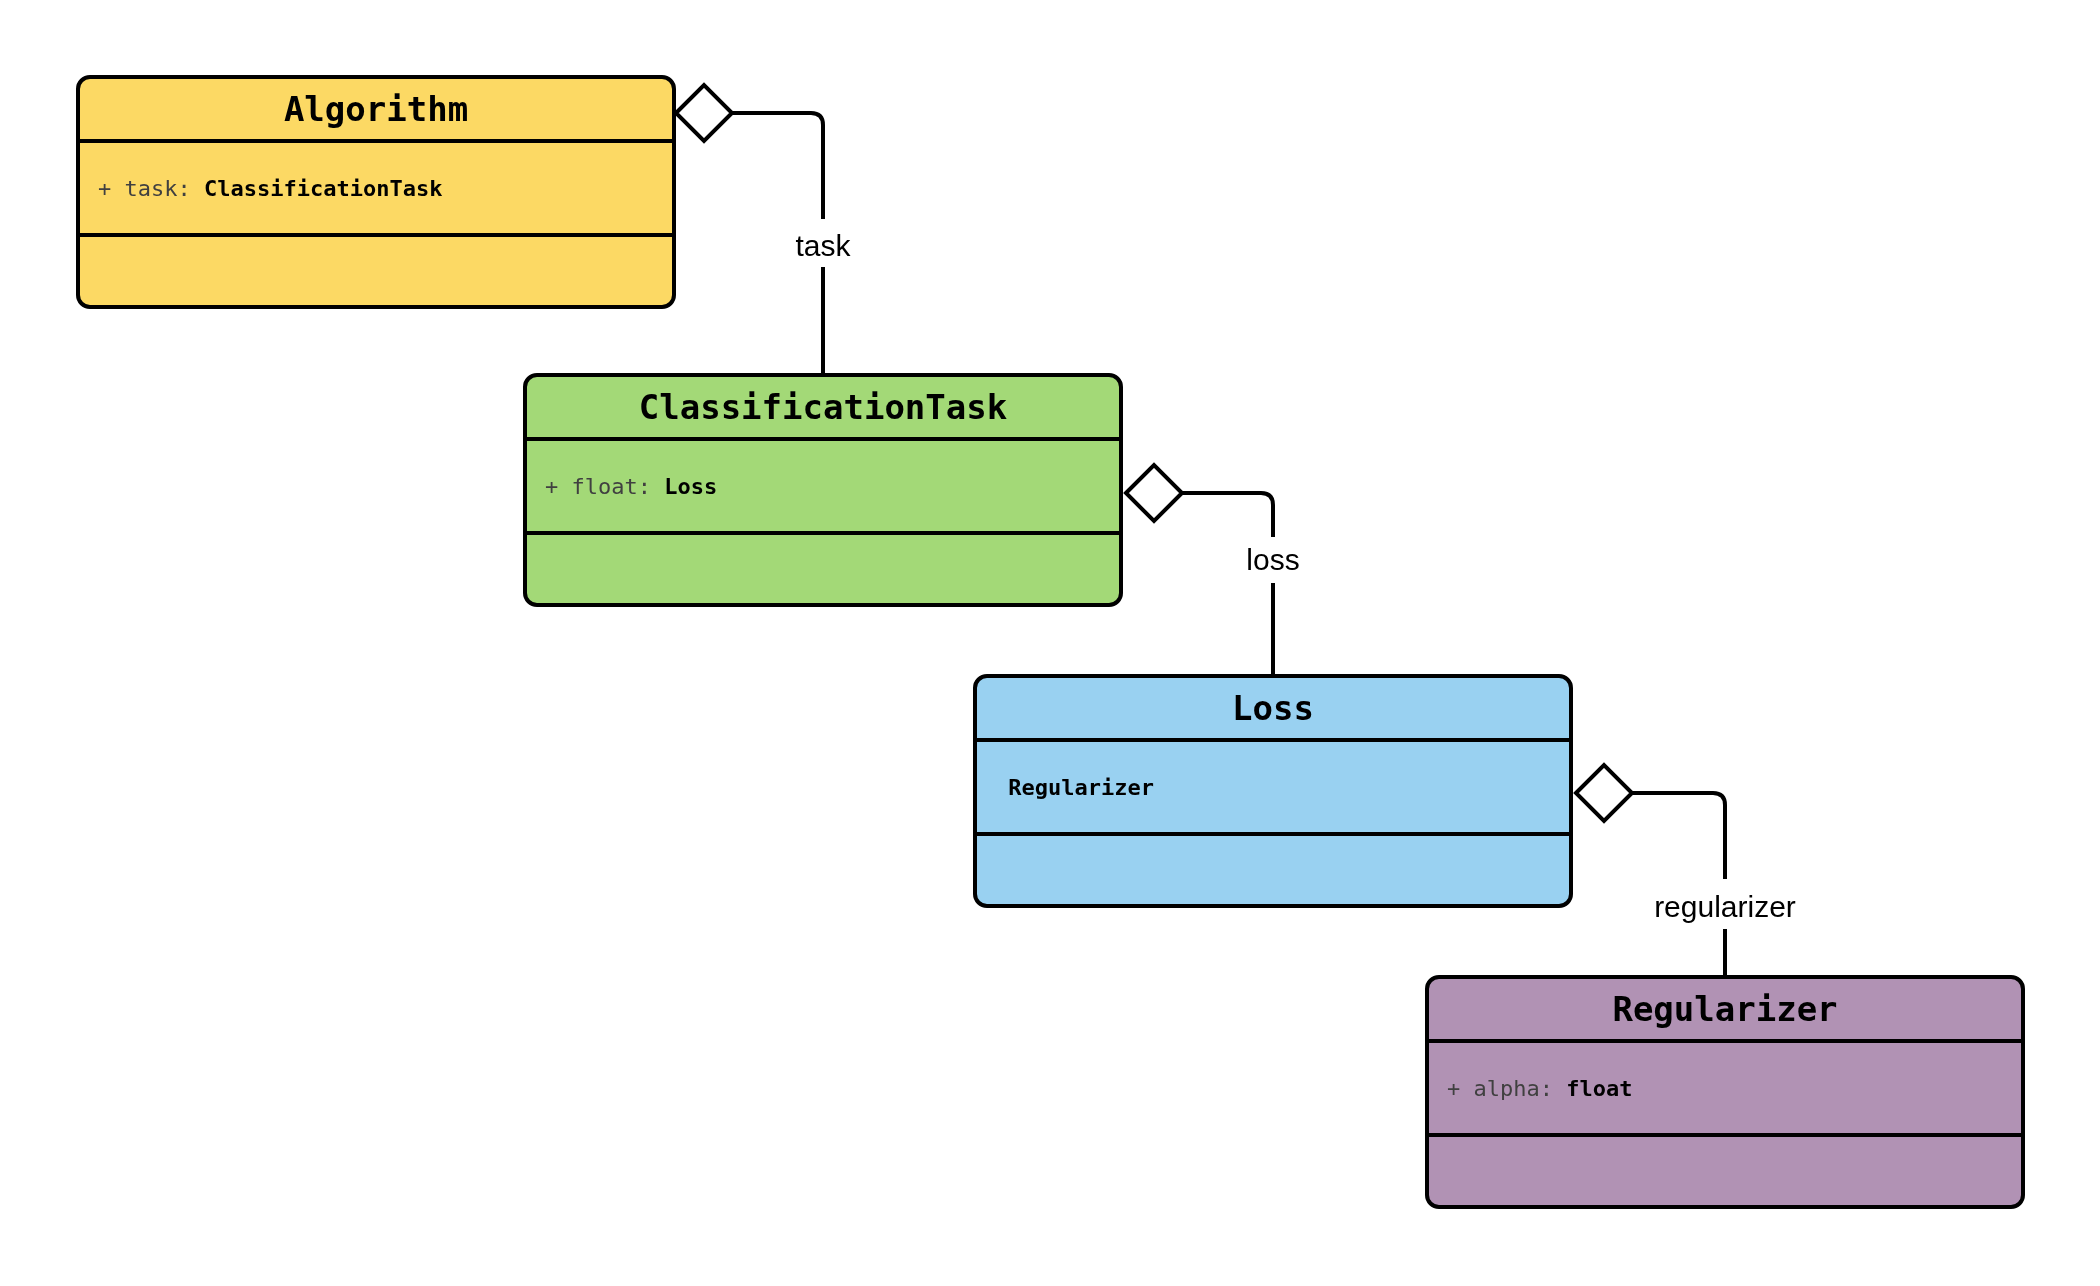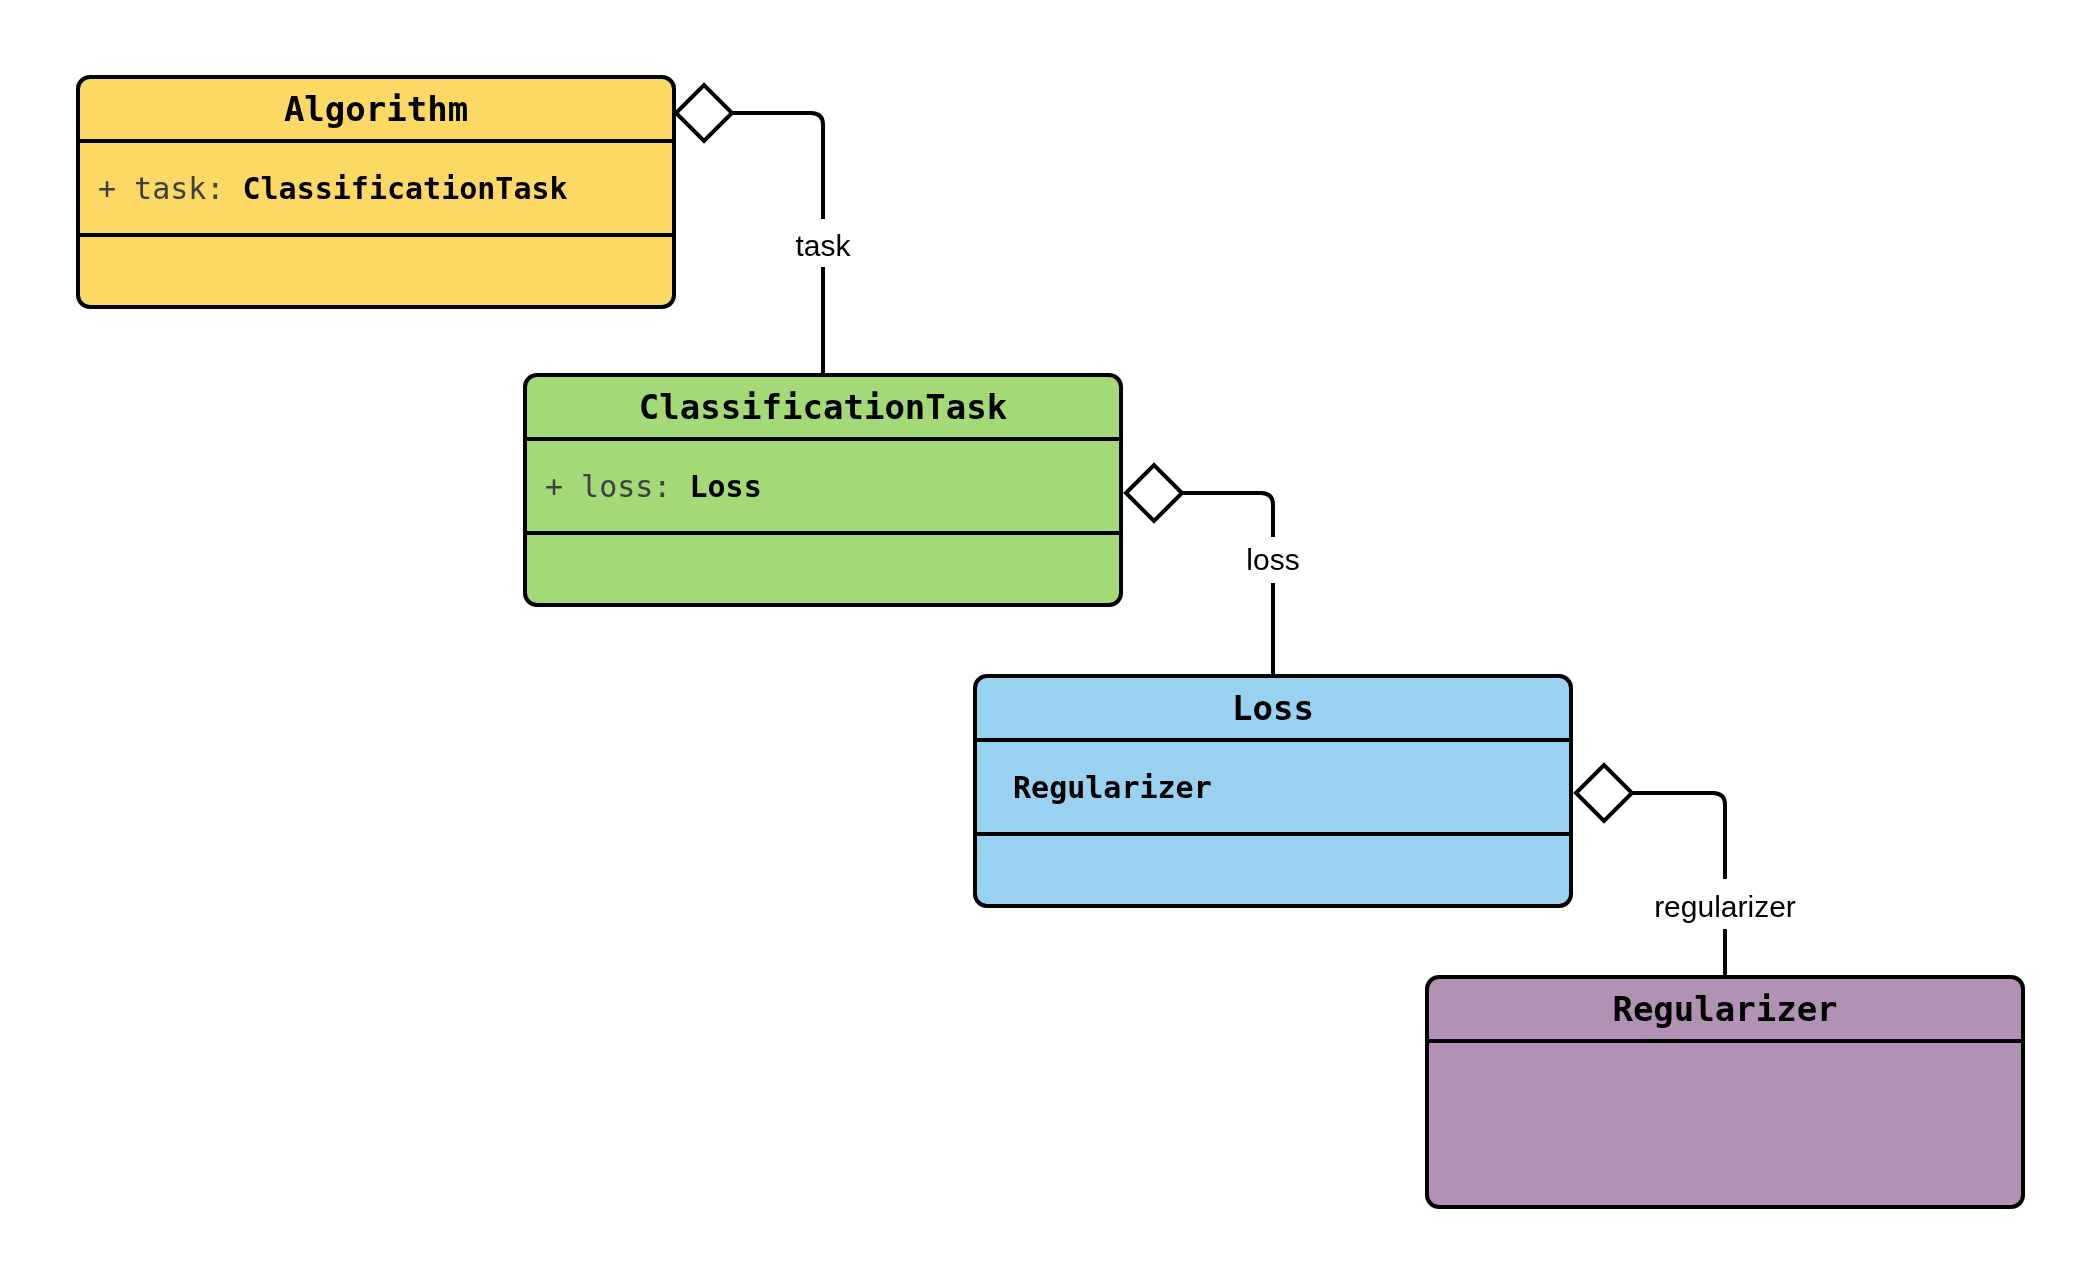--- a/index.html
+++ b/index.html
@@ -17,21 +17,21 @@
   .box-loss{left:973px;top:674px;}
   .box-regularizer{left:1425px;top:975px;}
   .class-title{
     height:60px;flex:0 0 60px;border-bottom:4px solid #000;
     display:flex;align-items:center;justify-content:center;
     font-weight:bold;font-size:34px;color:#000;letter-spacing:0;
   }
   .class-attr{
     height:90px;flex:0 0 90px;border-bottom:4px solid #000;
     display:flex;align-items:center;padding-left:18px;
-    font-size:30px;color:#404040;white-space:pre;
+    font-size:22px;color:#404040;white-space:pre;
   }
   .class-attr .attr-type{color:#000;font-weight:bold;}
   .class-methods{flex:1 1 auto;}
   svg.connectors{position:absolute;left:0;top:0;pointer-events:none;}
   svg.connectors .edge{fill:none;stroke:#000;stroke-width:4px;}
   svg.connectors .diamond{fill:#ffffff;stroke:#000;stroke-width:4px;stroke-linejoin:miter;}
   svg.connectors .edge-label{
     font-family:"Liberation Sans","DejaVu Sans",sans-serif;
     font-size:30px;fill:#000;text-anchor:middle;
   }
@@ -42,32 +42,33 @@
 <div class="canvas">
 
   <div class="class-box box-algorithm" style="background-color: rgb(252, 217, 100);">
     <div class="class-title">Algorithm</div>
     <div class="class-attr"><span class="attr-left">+ task:</span><span> </span><span class="attr-type">ClassificationTask</span></div>
     <div class="class-methods"></div>
   </div>
 
   <div class="class-box box-classificationtask" style="background-color: rgb(163, 217, 119);">
     <div class="class-title">ClassificationTask</div>
-    <div class="class-attr"><span class="attr-left">+ loss:</span><span> </span><span class="attr-type">Loss</span></div>
+    <div class="class-attr"><span class="attr-left">+ float:</span><span> </span><span class="attr-type">Loss</span></div>
     <div class="class-methods"></div>
   </div>
 
   <div class="class-box box-loss" style="background-color: rgb(153, 209, 241);">
     <div class="class-title">Loss</div>
     <div class="class-attr"><span> </span><span class="attr-type">Regularizer</span></div>
     <div class="class-methods"></div>
   </div>
 
   <div class="class-box box-regularizer" style="background-color: rgb(177, 146, 180);">
     <div class="class-title">Regularizer</div>
+    <div class="class-attr"><span class="attr-left">+ alpha:</span><span> </span><span class="attr-type">float</span></div>
     <div class="class-methods"></div>
   </div>
 
   <svg class="connectors" width="2100" height="1286" viewBox="0 0 2100 1286">
 
     <path class="edge" d="M 732 113 H 811 Q 823 113 823 125 V 219 M 823 267 V 376"></path>
     <polygon class="diamond" points="676,113 704,85 732,113 704,141"></polygon>
     <text class="edge-label" x="823" y="256">task</text>
 
     <path class="edge" d="M 1182 493 H 1261 Q 1273 493 1273 505 V 537 M 1273 583 V 677"></path>

